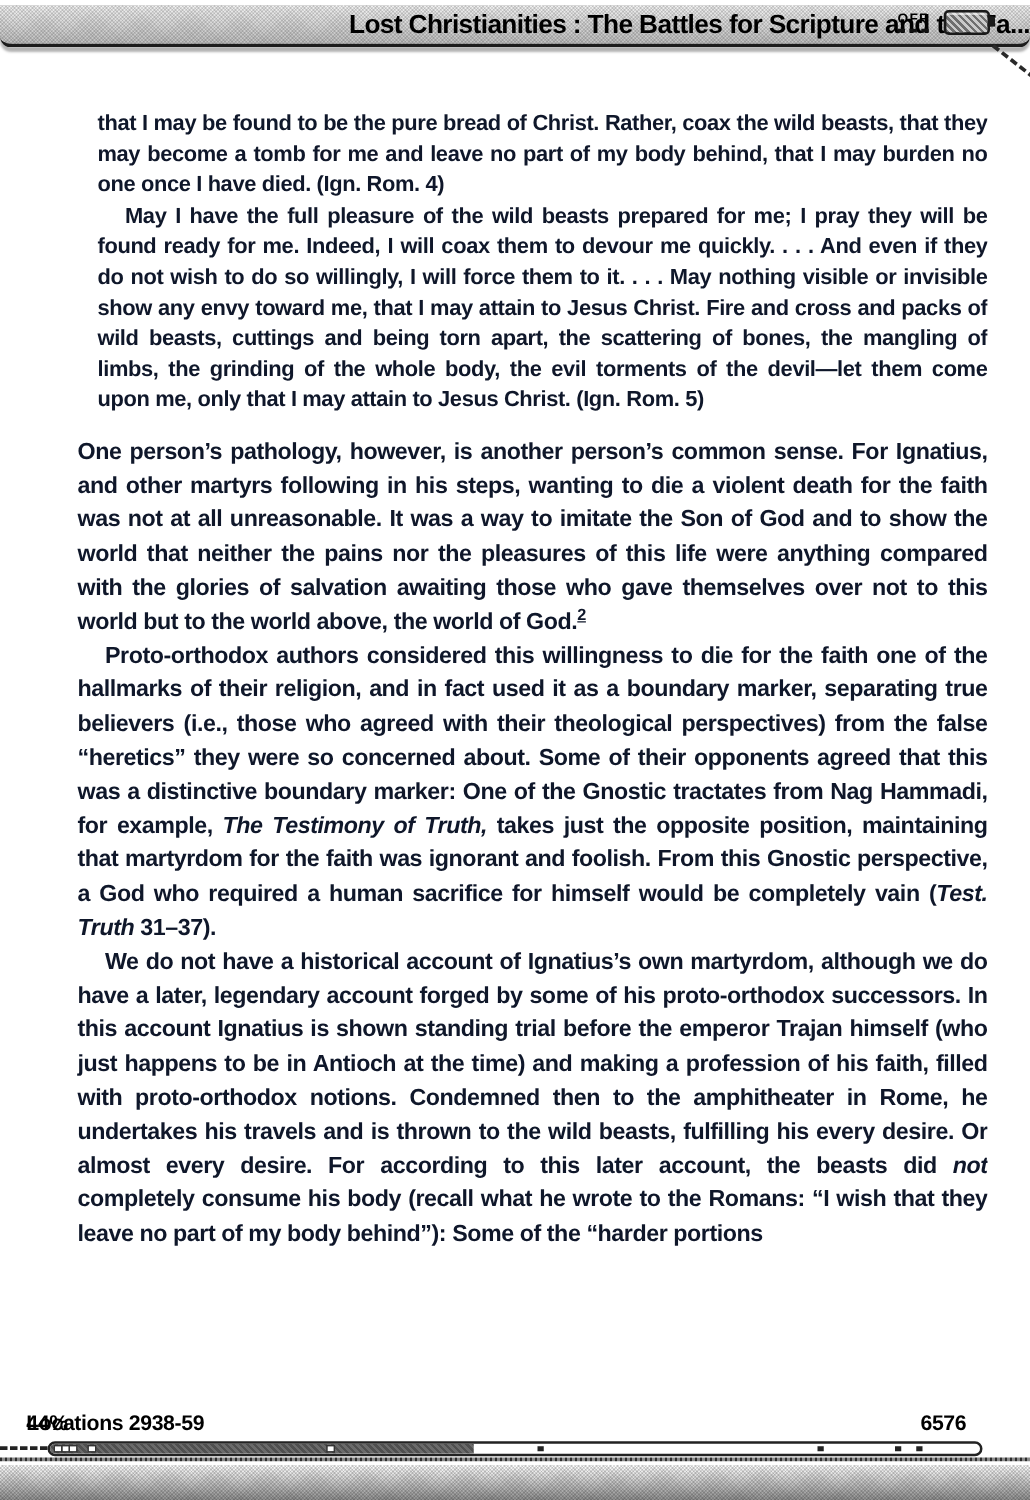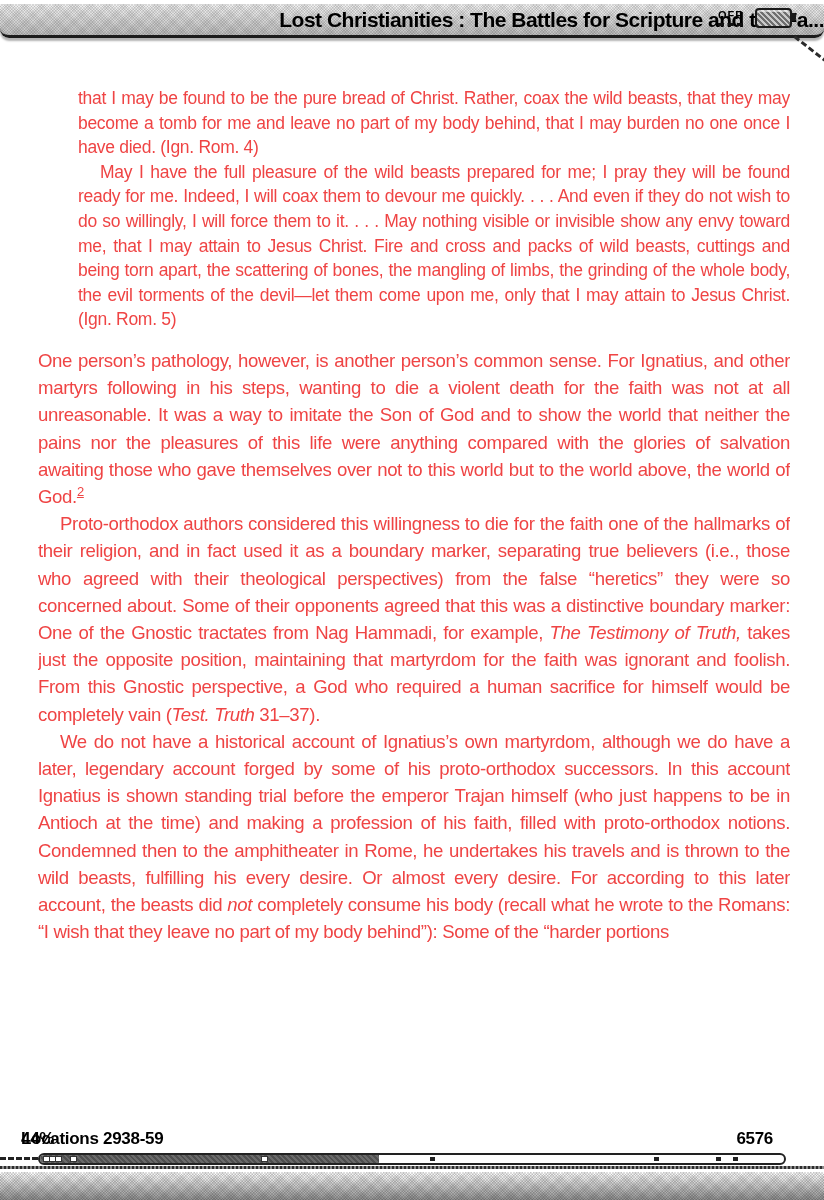--- a/index.html
+++ b/index.html
@@ -85,36 +85,38 @@
   }
 
   
   .page-content {
     position: absolute;
     top: 86px;
     left: 38px;
     width: 752px;
     height: 1036px;
     overflow: hidden;
-    color: #ef4444;
+    color: #0f172a;
+    font-weight: bold;
   }
   .page-content p {
     text-align: justify;
     text-justify: inter-word;
   }
   p.quote {
     margin-left: 40px;
     font-size: 17.5px;
     line-height: 24.6px;
     letter-spacing: -0.3px;
   }
   p.body-para {
     font-size: 18.6px;
     line-height: 27.2px;
     letter-spacing: -0.35px;
+    margin-left: 24px;
   }
   p.first-body { margin-top: 15px; }
   p.indent { text-indent: 22px; }
   sup.footnote {
     font-size: 13px;
     line-height: 0;
     text-decoration: underline;
     vertical-align: super;
   }
   em { font-style: italic; }

